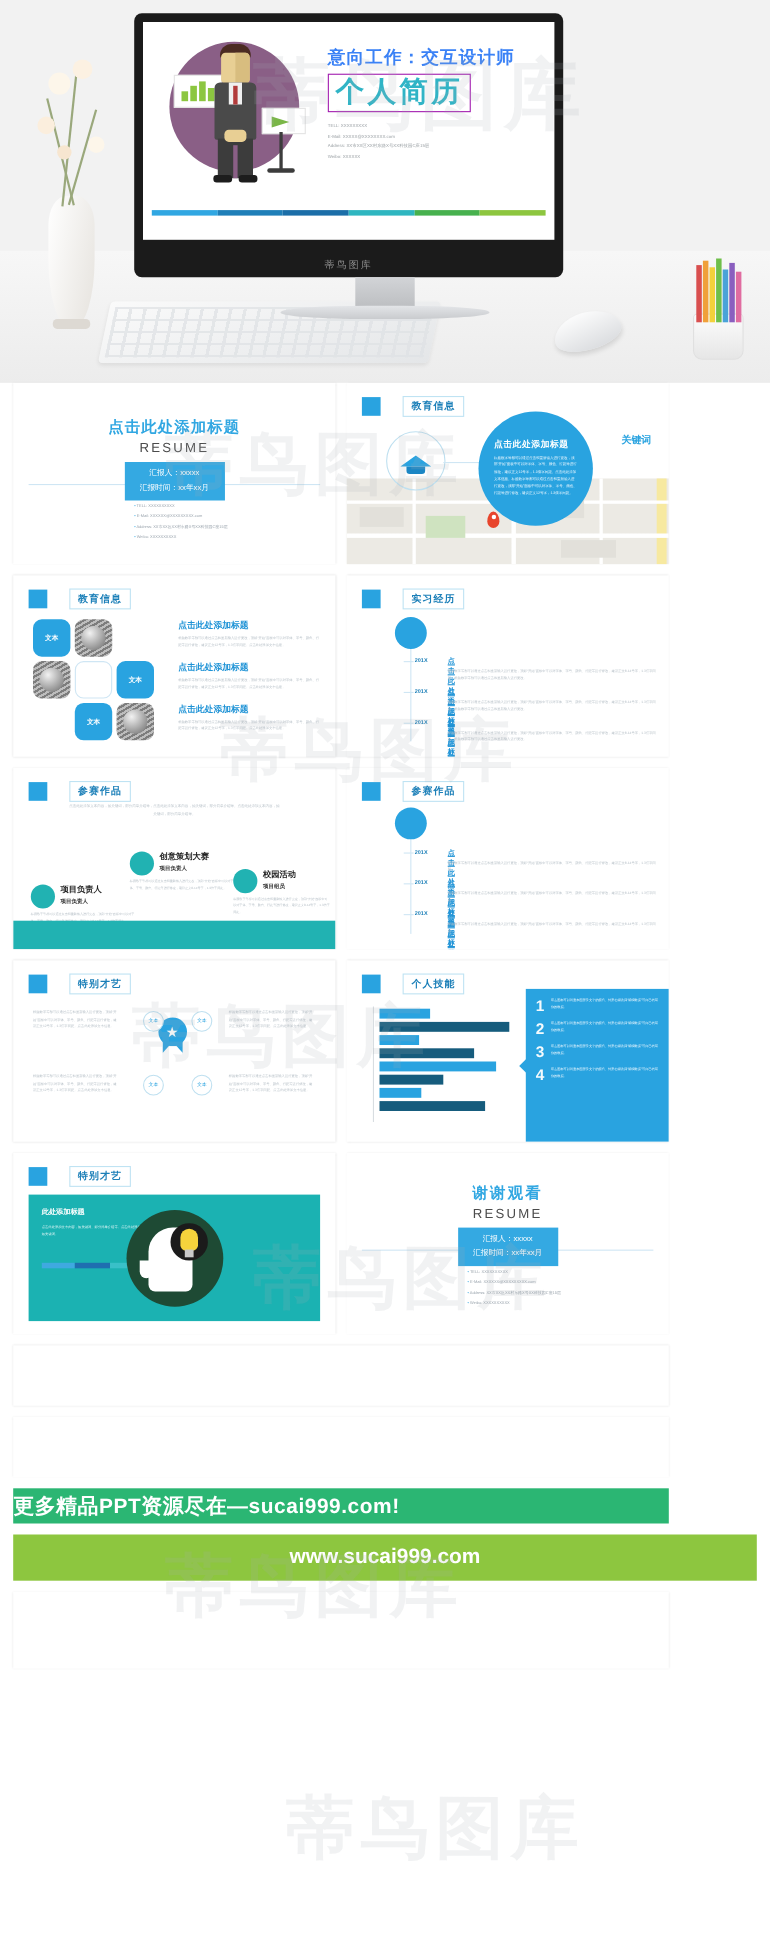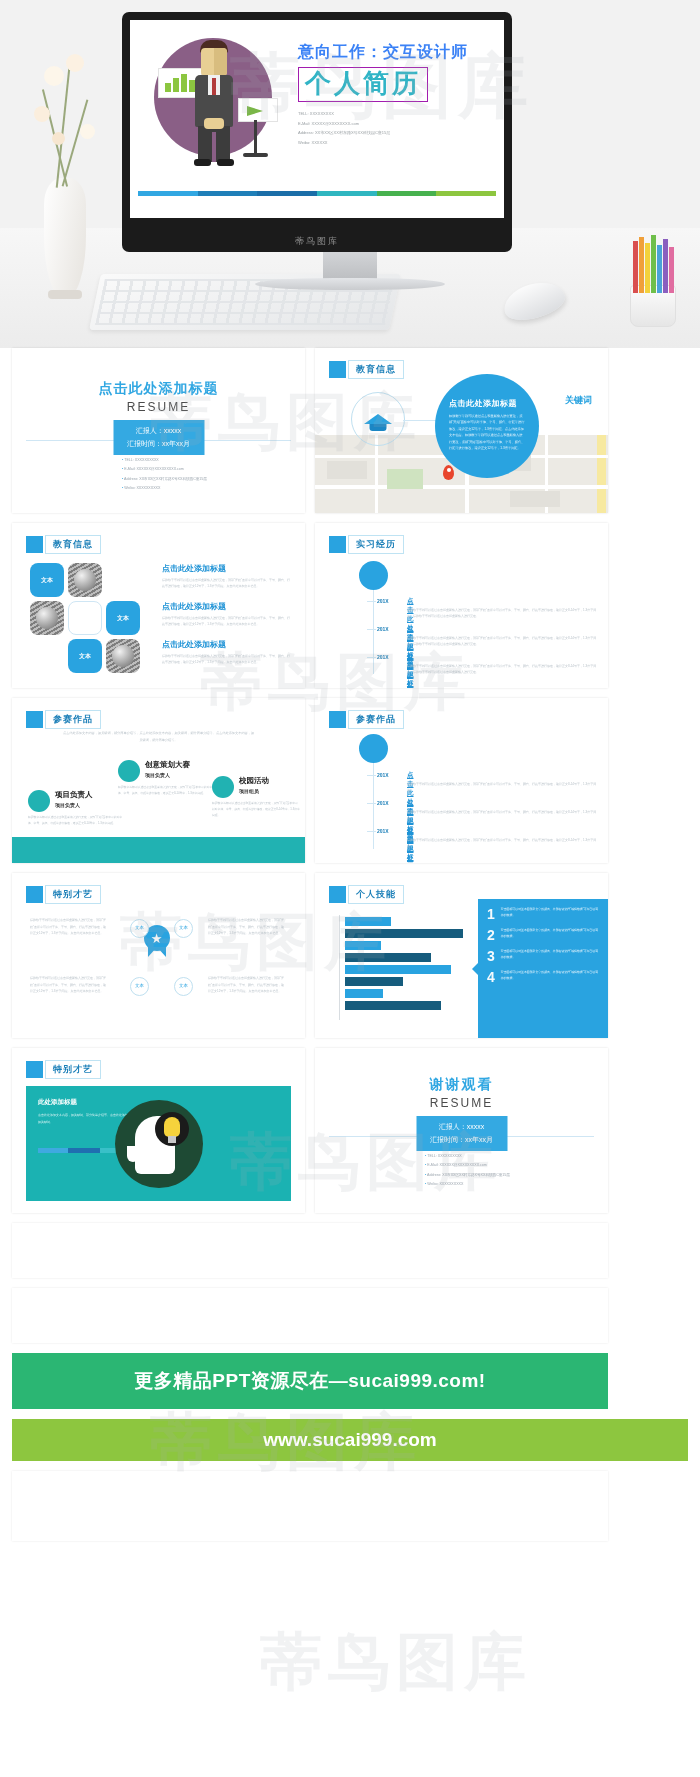--- a/index.html
+++ b/index.html
@@ -98,21 +98,21 @@
   .grid { padding:0 12px; }
   .row { display:flex; gap:10px; margin-bottom:10px; }
   .slide{
     position:relative; width:293px; height:165px; background:#fff;
     box-shadow:0 0 2px rgba(0,0,0,.12); overflow:hidden; flex:none;
   }
   .tag{ position:absolute; left:14px; top:12px; display:flex; align-items:center; }
   .tag .sq{ width:17px; height:17px; background:#29a3e0; }
   .tag .lbl{
     border:1px solid #bfe3f3; color:#1b7fb8; font-size:9px; font-weight:bold;
-    padding:2px 7px; margin-left:2px; background:#fff; letter-spacing:1px;
+    padding:2px 7px; margin-left:20px; background:#fff; letter-spacing:1px;
   }
 
   
   .s2-title{ position:absolute; left:0; right:0; top:32px; text-align:center; color:#31a7e2; font-size:14px; font-weight:bold; letter-spacing:1px;}
   .s2-sub{ position:absolute; left:0; right:0; top:52px; text-align:center; color:#4b4b4b; font-size:12px; letter-spacing:2px;}
   .s2-rule{ position:absolute; left:14px; right:14px; top:92px; height:1px; background:#cfe6f4;}
   .s2-badge{
     position:absolute; left:50%; top:72px; transform:translateX(-50%);
     background:#34a9e2; color:#fff; font-size:7px; padding:5px 14px; line-height:1.8; text-align:center; white-space:nowrap;
   }
@@ -178,21 +178,21 @@
   .tl-item .ttl{ position:absolute; left:28px; top:-1px; color:#1f93d6; font-size:6.5px; font-weight:bold; text-decoration:underline;}
   .tl-item .txt{ position:absolute; left:28px; top:9px; width:195px; font-size:3px; color:#b9c2c9; line-height:2.1;}
   .tl-tick{ position:absolute; left:-12px; top:3px; width:9px; height:1px; background:#cfe6f4;}
 
   
   .pe-title{ position:absolute; left:0; right:0; top:14px; text-align:center;}
   .pe-title b{ font-size:10px; color:#222; letter-spacing:1px;}
   .pe-title span{ font-size:8px; color:#444; }
   .pe-sub{ position:absolute; left:50px; right:50px; top:32px; text-align:center; font-size:3.2px; color:#b9c2c9; line-height:2.2;}
   .pe-bar{ position:absolute; left:0; right:0; bottom:0; height:26px; background:#21b2b2;}
-  .node{ position:absolute; }
+  .node{ position:absolute;margin-top:14px; }
   .node .circ{ width:22px; height:22px; border-radius:50%; background:#21b2b2; position:relative;}
   .node h5{ font-size:7.5px; color:#222; font-weight:bold;}
   .node h6{ font-size:5px; color:#333; font-weight:bold; margin-top:2px;}
   .node p{ font-size:2.8px; color:#b9c2c9; line-height:2.1; margin-top:3px;}
 
   
   .aw-center{ position:absolute; left:50%; top:52px; transform:translateX(-50%); width:30px; height:38px;}
   .aw-medal{ width:26px;height:26px;border-radius:50%;background:#29a3e0; display:flex;align-items:center;justify-content:center;color:#fff;font-size:13px;}
   .aw-rib{position:absolute;left:4px;top:22px;width:0;height:0;border-left:9px solid #29a3e0;border-right:9px solid #29a3e0;border-bottom:10px solid transparent;}
   .aw-bub{
@@ -227,21 +227,21 @@
   .bulbb{ position:absolute; left:53px; top:36px; width:8px; height:7px; background:#c9c9c9;}
 
   
   .th-title{ position:absolute; left:0; right:0; top:28px; text-align:center; color:#31a7e2; font-size:14px; font-weight:bold; letter-spacing:2px;}
   .th-sub{ position:absolute; left:0; right:0; top:48px; text-align:center; color:#4b4b4b; font-size:12px; letter-spacing:2px;}
   .th-rule{ position:absolute; left:14px; right:14px; top:88px; height:1px; background:#cfe6f4;}
 
   
   .blank{ width:596px; height:55px; background:#fff; box-shadow:0 0 2px rgba(0,0,0,.1);}
   
-  .promo1{ width:596px; height:56px; background:#2bb673; display:flex; align-items:center; justify-content:center;}
+  .promo1{ width:596px; height:32px; background:#2bb673; display:flex; align-items:center; justify-content:flex-start;}
   .promo1 b{ color:#fff; font-size:19px; font-weight:bold; letter-spacing:.5px;}
   .promo2{ width:696px; height:42px; background:#8dc63f; display:flex; align-items:center; justify-content:center;}
   .promo2 b{ color:#fff; font-size:19px; font-weight:bold;}
 
   
   .wm{ position:absolute; color:rgba(170,175,180,.16); font-size:62px; font-weight:bold; pointer-events:none; letter-spacing:6px;}
 </style>
 </head>
 <body>
 

